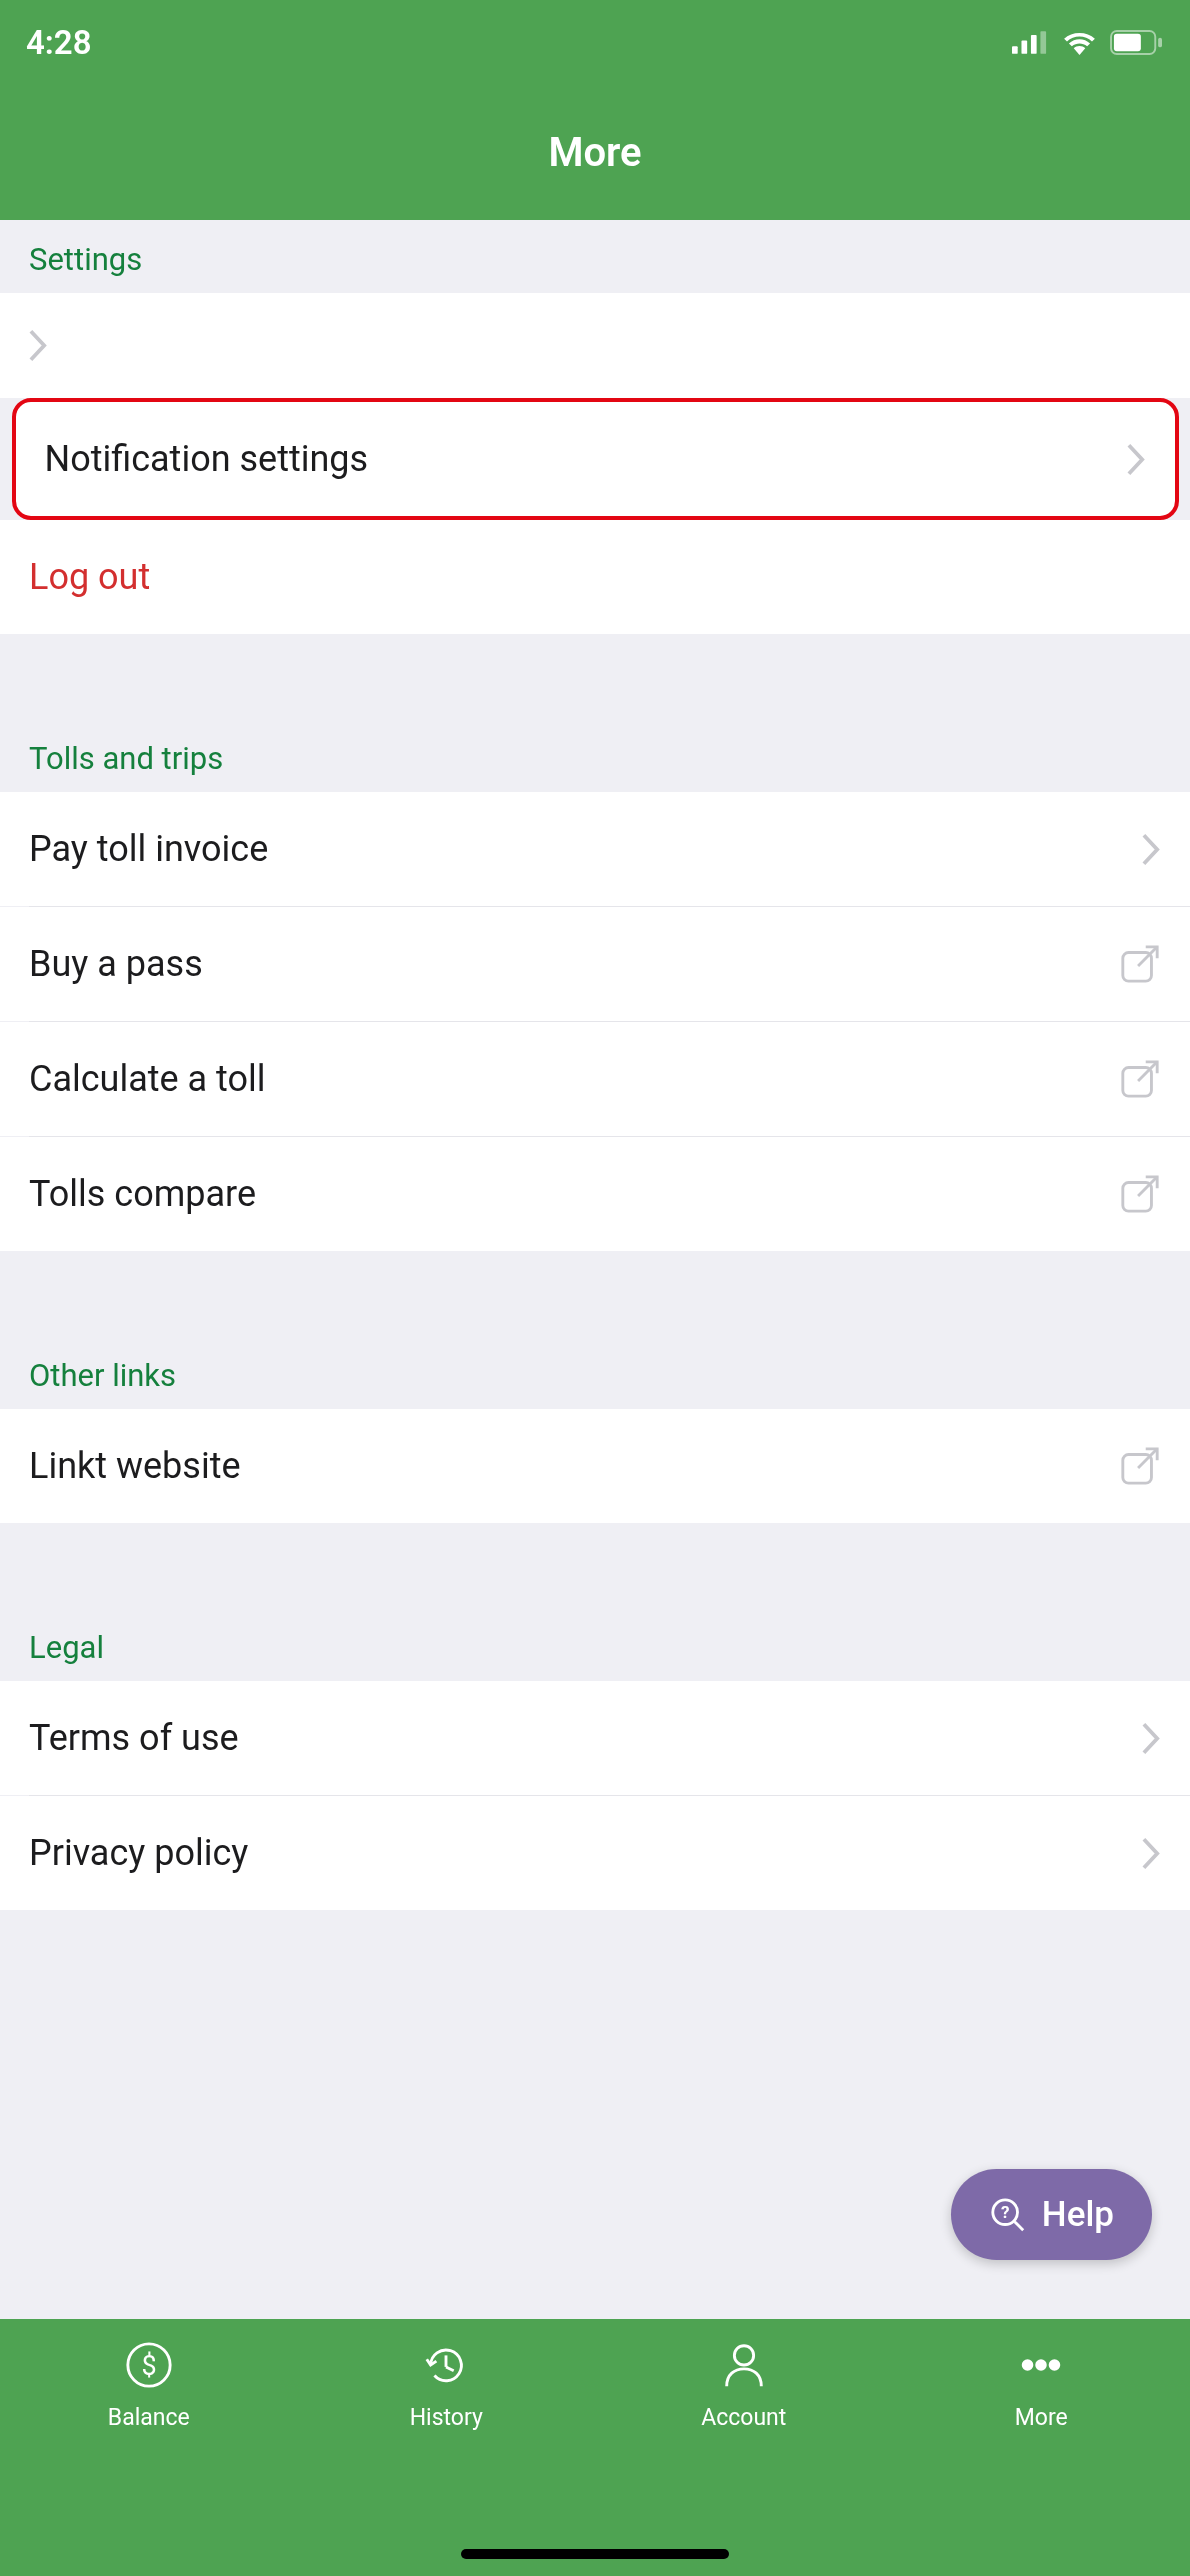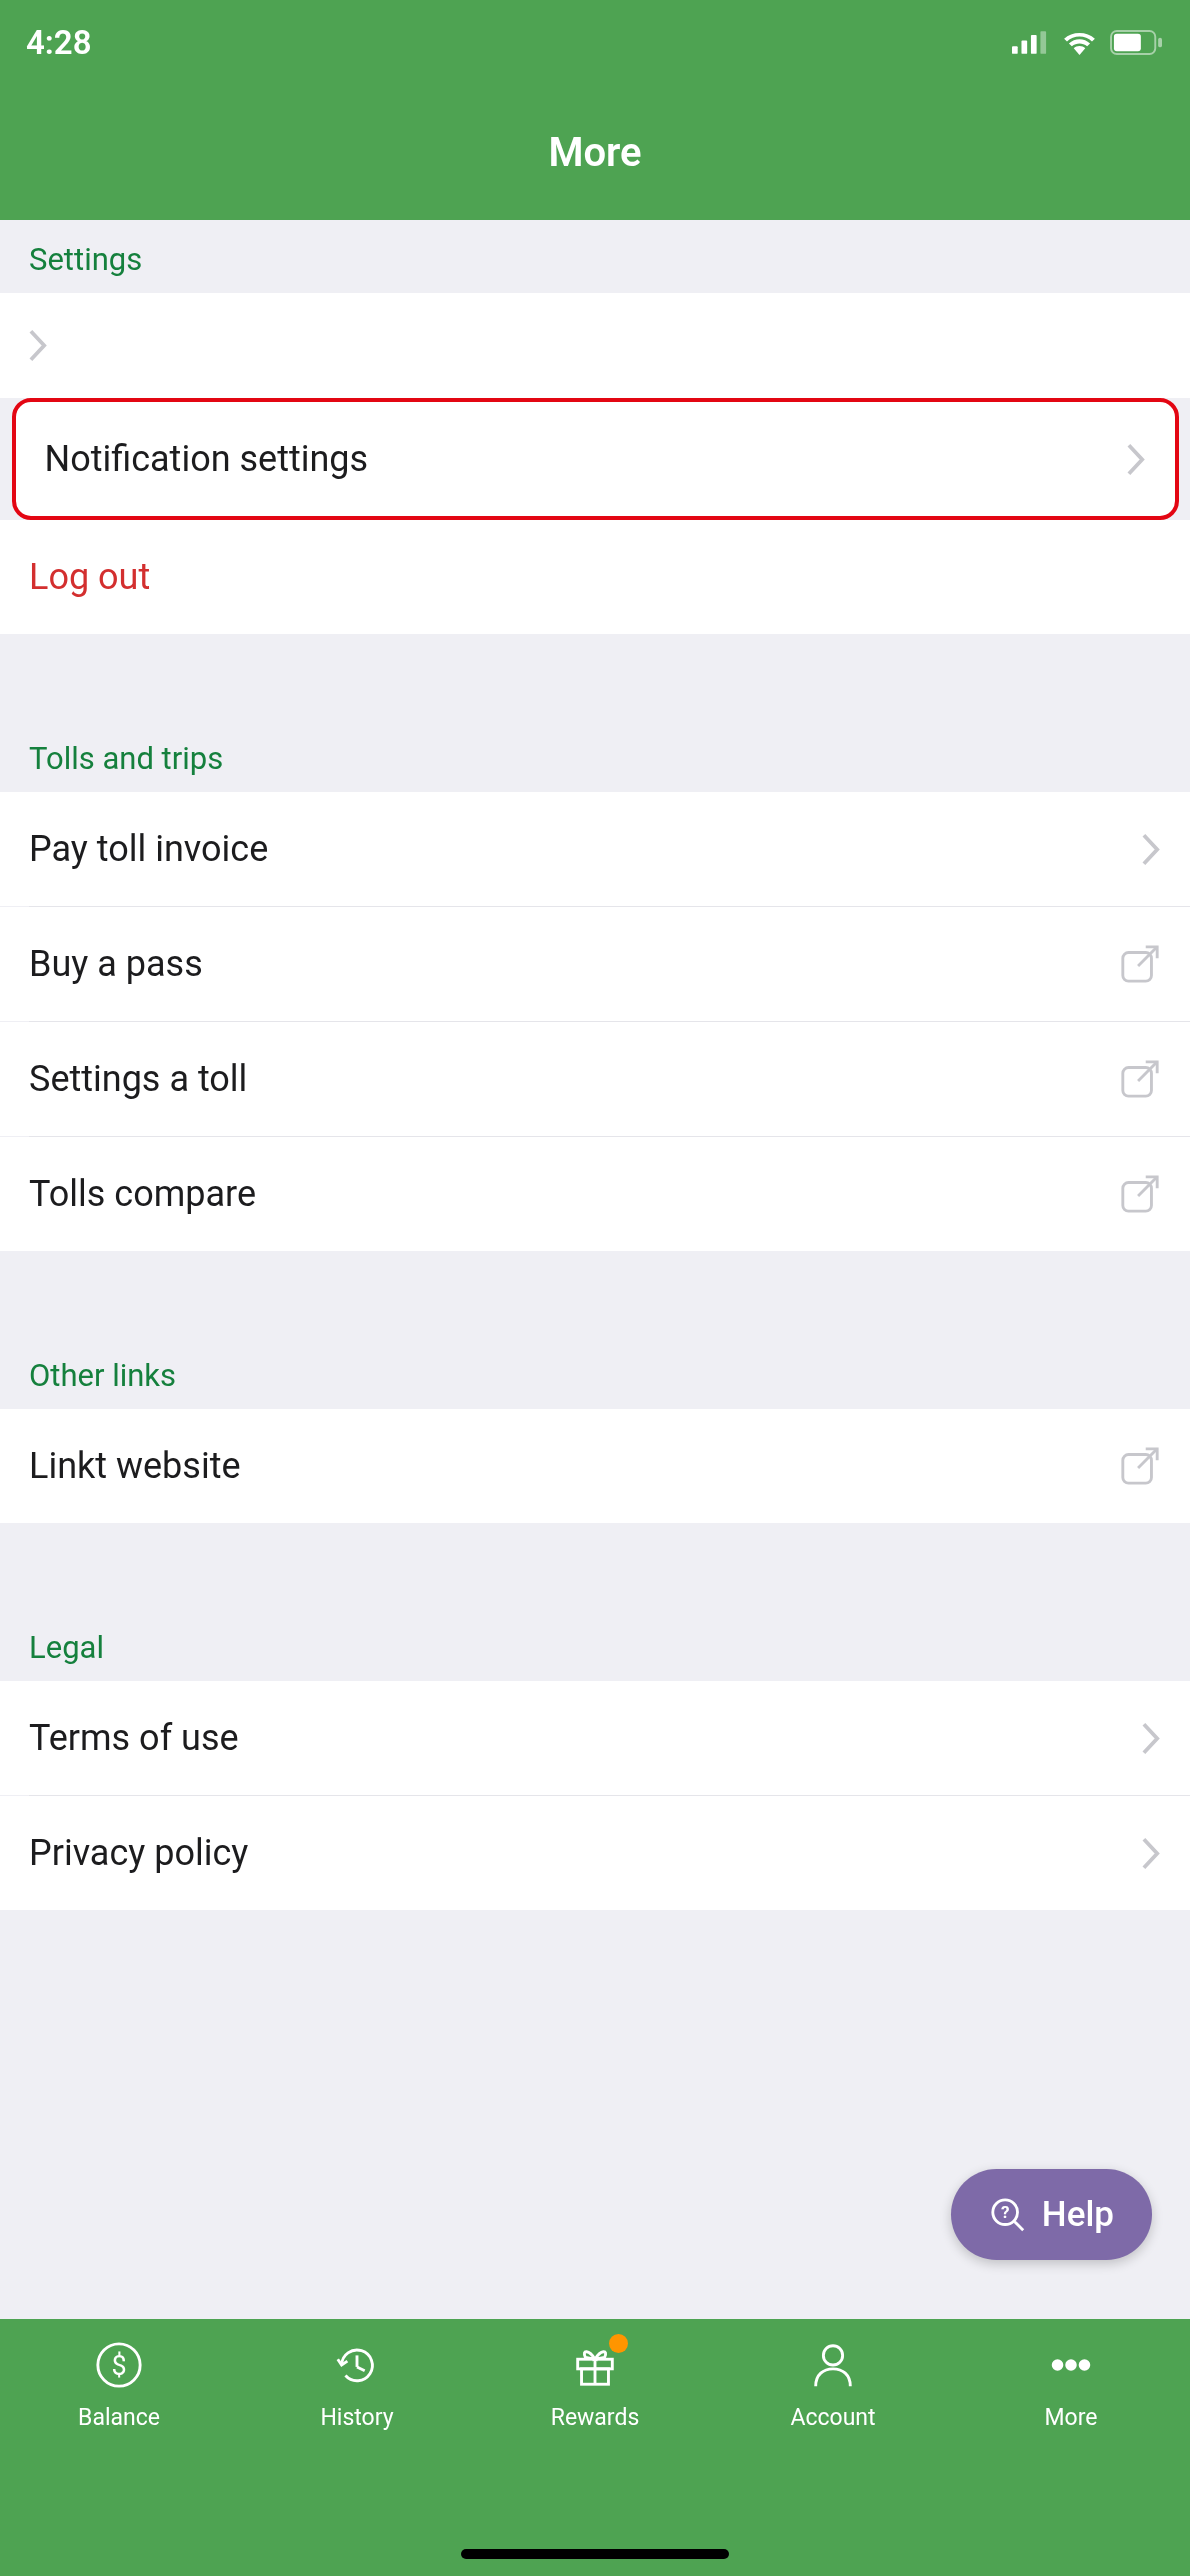--- a/index.html
+++ b/index.html
@@ -238,21 +238,21 @@
   <span>Buy a pass</span>
   <svg class="external-icon" width="42" height="42" viewBox="0 0 44 44" fill="none" stroke="currentColor" stroke-width="3">
     <rect x="4" y="10" width="30" height="30" rx="6"></rect>
     <line x1="20" y1="24" x2="40" y2="4"></line>
     <polyline points="28,4 40,4 40,16"></polyline>
   </svg>
 </div>
 <div class="list-item-divider"></div>
 
 <div class="list-item">
-  <span>Settings a toll</span>
+  <span>Calculate a toll</span>
   <svg class="external-icon" width="42" height="42" viewBox="0 0 44 44" fill="none" stroke="currentColor" stroke-width="3">
     <rect x="4" y="10" width="30" height="30" rx="6"></rect>
     <line x1="20" y1="24" x2="40" y2="4"></line>
     <polyline points="28,4 40,4 40,16"></polyline>
   </svg>
 </div>
 <div class="list-item-divider"></div>
 
 <div class="list-item">
   <span>Tolls compare</span>
@@ -320,33 +320,20 @@
       <svg width="50" height="50" viewBox="0 0 52 52" fill="none" stroke="white" stroke-width="3">
         <path d="M 10 26 A 16 16 0 1 1 14 37"></path>
         <polyline points="6,20 10,26 16,22"></polyline>
         <line x1="26" y1="16" x2="26" y2="28"></line>
         <line x1="26" y1="28" x2="34" y2="32"></line>
       </svg>
     </div>
     <div class="tab-label">History</div>
   </div>
 
-  <div class="tab-item">
-    <div class="tab-icon">
-      <svg width="50" height="50" viewBox="0 0 52 52" fill="none" stroke="white" stroke-width="3">
-        <rect x="8" y="20" width="36" height="10"></rect>
-        <rect x="12" y="30" width="28" height="16"></rect>
-        <line x1="26" y1="20" x2="26" y2="46"></line>
-        <path d="M 26 20 C 20 10 12 10 16 18 Z"></path>
-        <path d="M 26 20 C 32 10 40 10 36 18 Z"></path>
-      </svg>
-      <div class="tab-badge"></div>
-    </div>
-    <div class="tab-label">Rewards</div>
-  </div>
 
   <div class="tab-item">
     <div class="tab-icon">
       <svg width="50" height="50" viewBox="0 0 52 52" fill="none" stroke="white" stroke-width="3">
         <circle cx="26" cy="16" r="10"></circle>
         <path d="M 8 48 C 8 36 16 30 26 30 C 36 30 44 36 44 48"></path>
       </svg>
     </div>
     <div class="tab-label">Account</div>
   </div>

